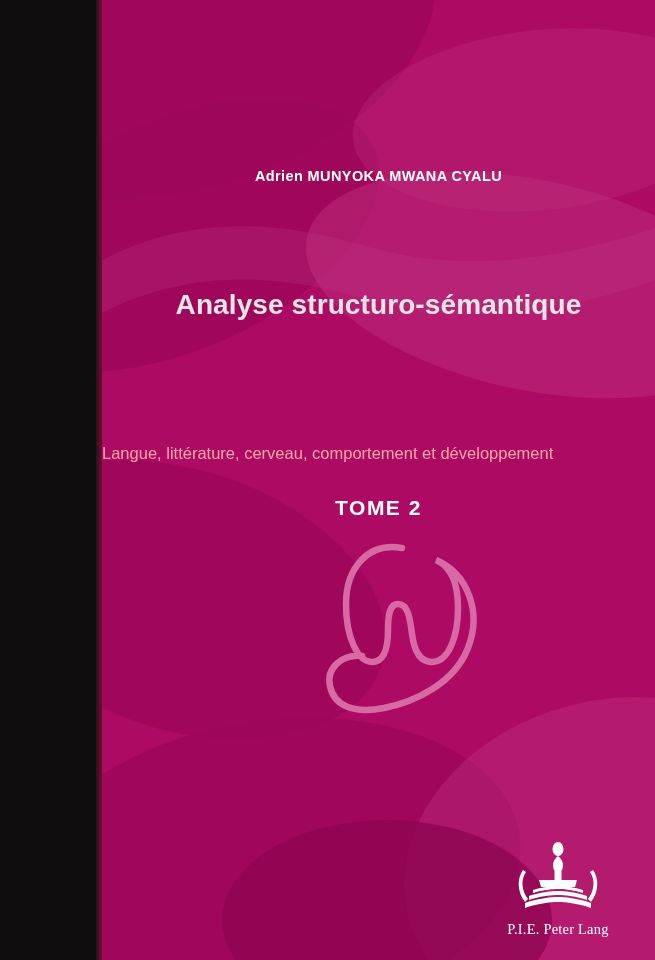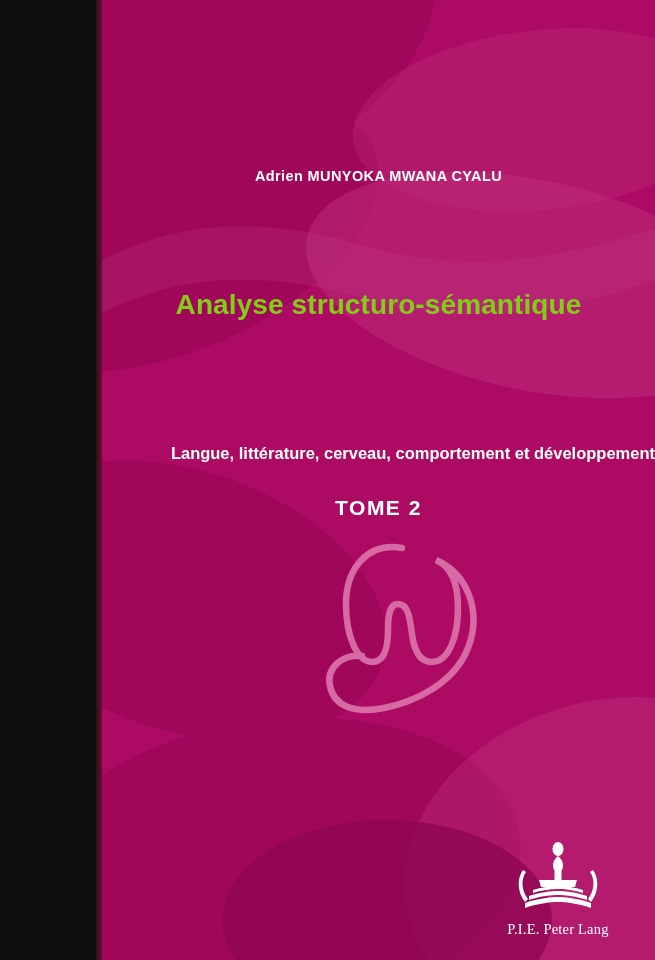--- a/index.html
+++ b/index.html
@@ -126,34 +126,34 @@
     color: #ffffff;
     font-size: 14.5px;
     font-weight: bold;
     letter-spacing: 0.4px;
   }
   #title {
     position: absolute;
     top: 286px;
     width: 553px;
     text-align: center;
-    color: #84cc16;
+    color: #e5e5e5;
     font-size: 28px;
     font-weight: bold;
     line-height: 1.38;
     letter-spacing: 0.1px;
   }
   #subtitle {
     position: absolute;
     top: 444px;
     width: 553px;
-    text-align: right;
-    color: #ffffff;
+    text-align: left;
+    color: #fca5a5;
     font-size: 16.5px;
-    font-weight: bold;
+    font-weight: normal;
   }
   #tome {
     position: absolute;
     top: 496px;
     width: 553px;
     text-align: center;
     color: #ffffff;
     font-size: 21px;
     font-weight: bold;
     letter-spacing: 1.5px;

